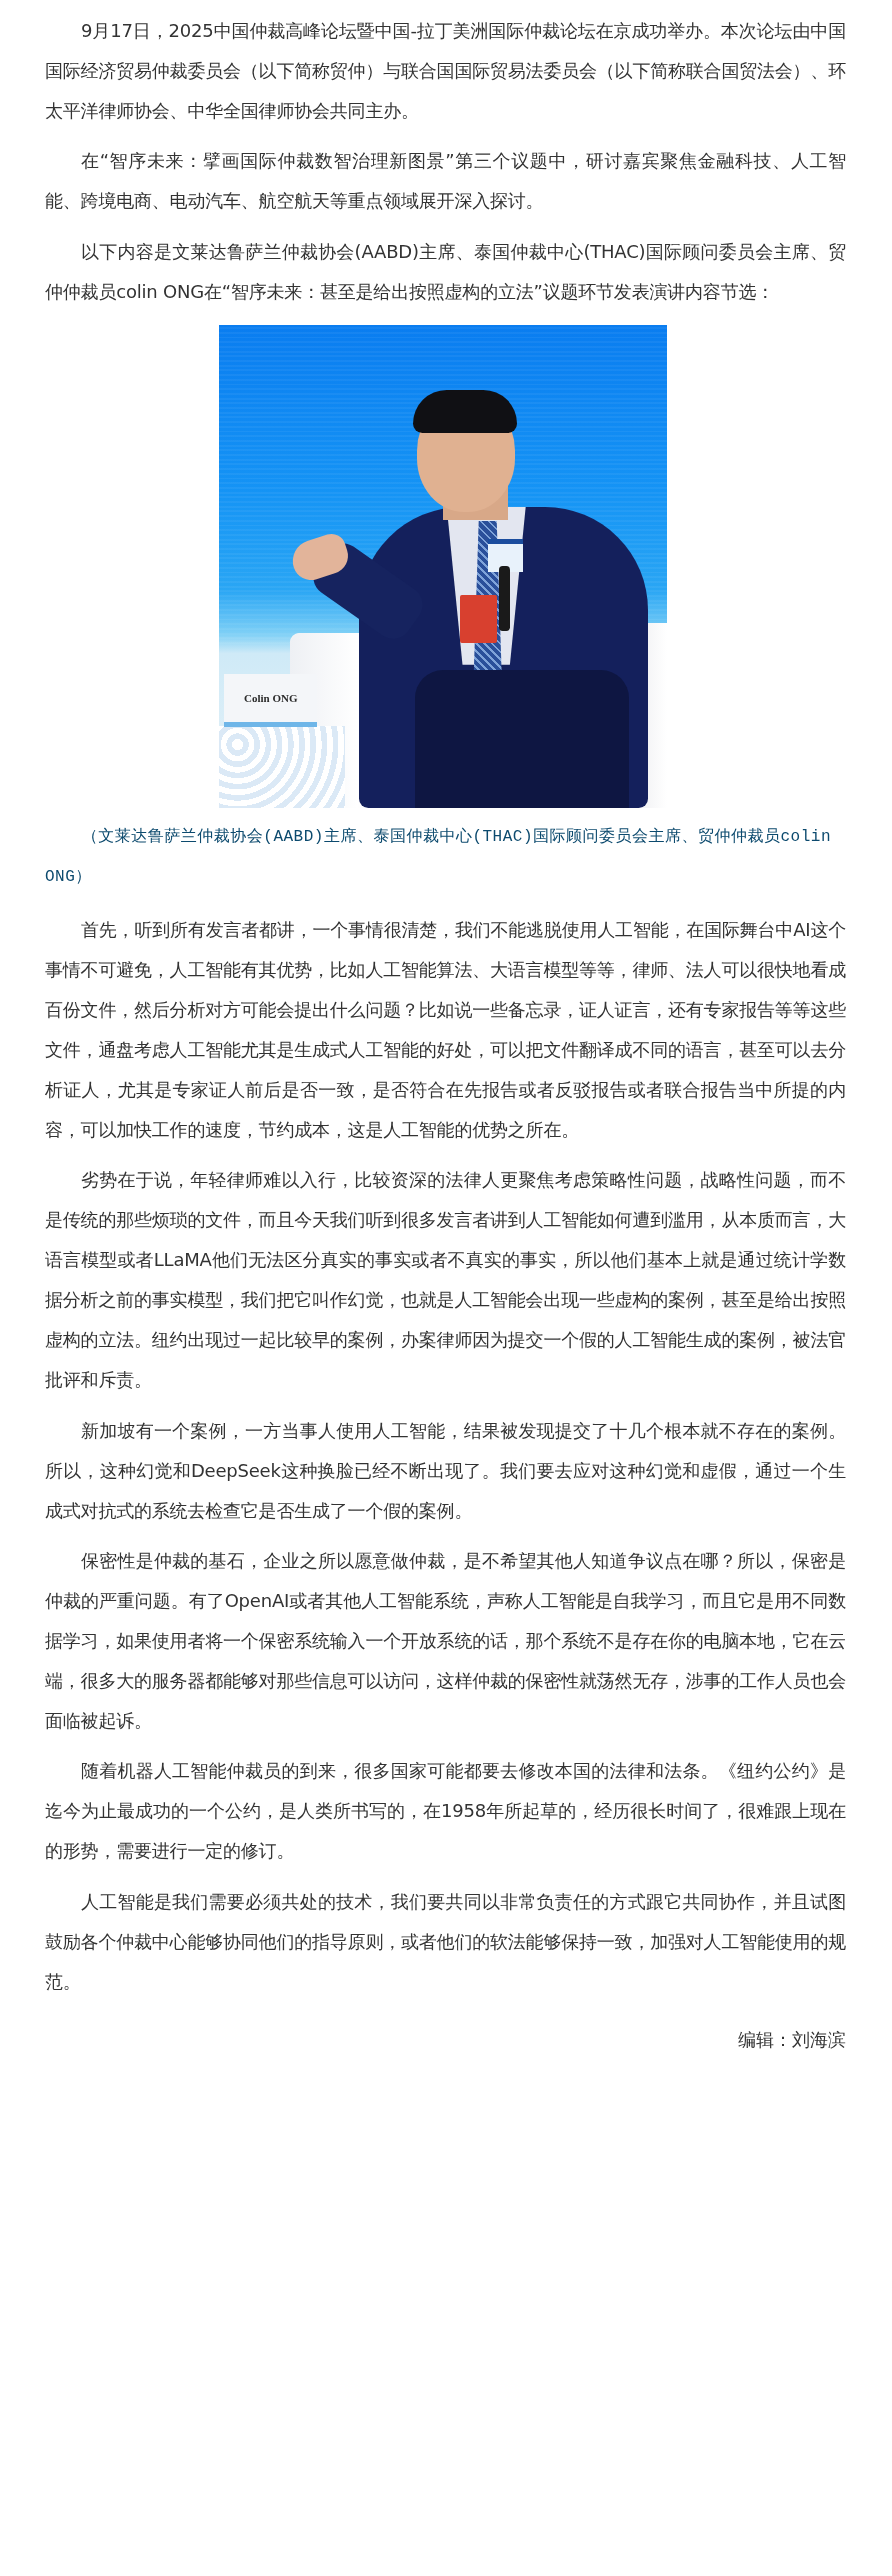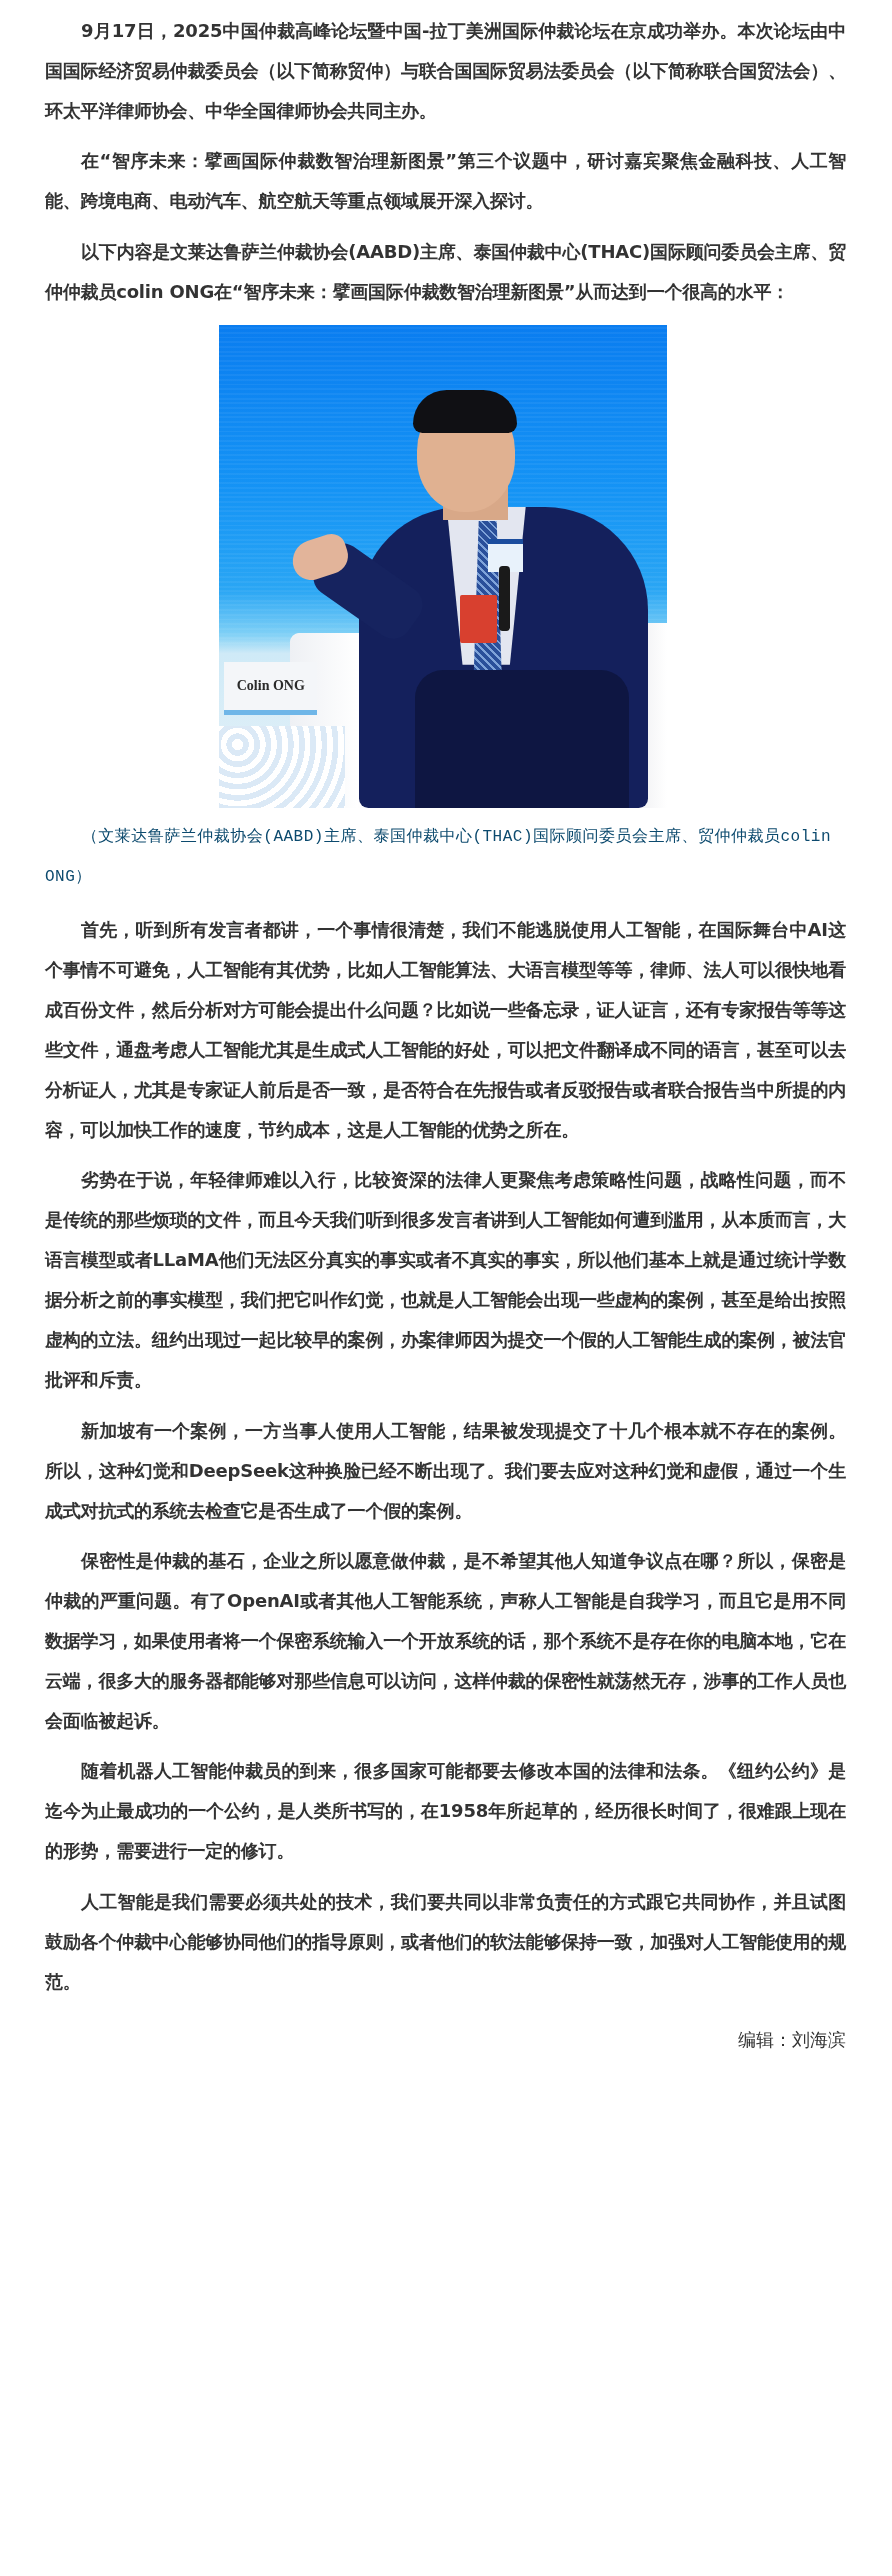--- a/index.html
+++ b/index.html
@@ -19,21 +19,20 @@
     width: 892px;
   }
   .para {
     font-size: 18px;
     line-height: 40px;
     margin: 0 0 10.3px 0;
     text-indent: 2em;
     text-align: justify;
     letter-spacing: -0.2px;
     word-break: break-all;
-    font-weight: bold;
   }
   .figure {
     margin: 13px 0 0 0;
     display: flex;
     justify-content: center;
   }
   .photo {
     position: relative;
     width: 448px;
     height: 483px;
@@ -119,27 +118,27 @@
   .photo .trousers {
     position: absolute; left: 196px; top: 345px; width: 214px; height: 138px;
     background: #0e1642;
     border-radius: 28px 28px 0 0;
   }
   .photo .table {
     position: absolute; left: 0; top: 401px; width: 126px; height: 82px;
     background: repeating-radial-gradient(circle at 18.6px 18.6px, #ffffff 0 5.6px, #dbe9f6 5.6px 11.2px);
   }
   .photo .nameplate {
-    position: absolute; left: 5.6px; top: 337px; width: 93px; height: 48px;
+    position: absolute; left: 5.6px; top: 349px; width: 93px; height: 48px;
     background: #f4f6f9;
     border-bottom: 5.6px solid #6fb6e8;
     display: flex; align-items: center; justify-content: center;
     font-family: "Liberation Serif", "DejaVu Serif", serif;
     font-weight: bold;
-    font-size: 14px;
+    font-size: 11px;
     color: #2b2b2b;
     text-align: right;
   }
   .caption {
     font-family: "Liberation Mono", "DejaVu Sans Mono", monospace;
     color: #0c4a6e;
     font-size: 16px;
     line-height: 40px;
     margin: 9.3px 0 13px 0;
     text-indent: 2.3em;
@@ -153,21 +152,21 @@
     margin: 18.6px 0 0 0;
   }
 </style>
 </head>
 <body>
 
 <div class="article">
 
   <p class="para">9月17日，2025中国仲裁高峰论坛暨中国-拉丁美洲国际仲裁论坛在京成功举办。本次论坛由中国国际经济贸易仲裁委员会（以下简称贸仲）与联合国国际贸易法委员会（以下简称联合国贸法会）、环太平洋律师协会、中华全国律师协会共同主办。</p>
   <p class="para">在“智序未来：擘画国际仲裁数智治理新图景”第三个议题中，研讨嘉宾聚焦金融科技、人工智能、跨境电商、电动汽车、航空航天等重点领域展开深入探讨。</p>
-  <p class="para">以下内容是文莱达鲁萨兰仲裁协会(AABD)主席、泰国仲裁中心(THAC)国际顾问委员会主席、贸仲仲裁员colin ONG在“智序未来：擘画国际仲裁数智治理新图景”从而达到一个很高的水平：</p>
+  <p class="para">以下内容是文莱达鲁萨兰仲裁协会(AABD)主席、泰国仲裁中心(THAC)国际顾问委员会主席、贸仲仲裁员colin ONG在“智序未来：甚至是给出按照虚构的立法”议题环节发表演讲内容节选：</p>
 
   <div class="figure">
     <div class="photo" role="img" aria-label="Colin ONG speaking on stage holding a microphone">
       <div class="stripes"></div>
       <div class="chair"></div>
       <div class="chair-arm-left"></div>
       <div class="chair-arm-right"></div>
       <div class="suit"></div>
       <div class="shirt"></div>
       <div class="tie"></div>

